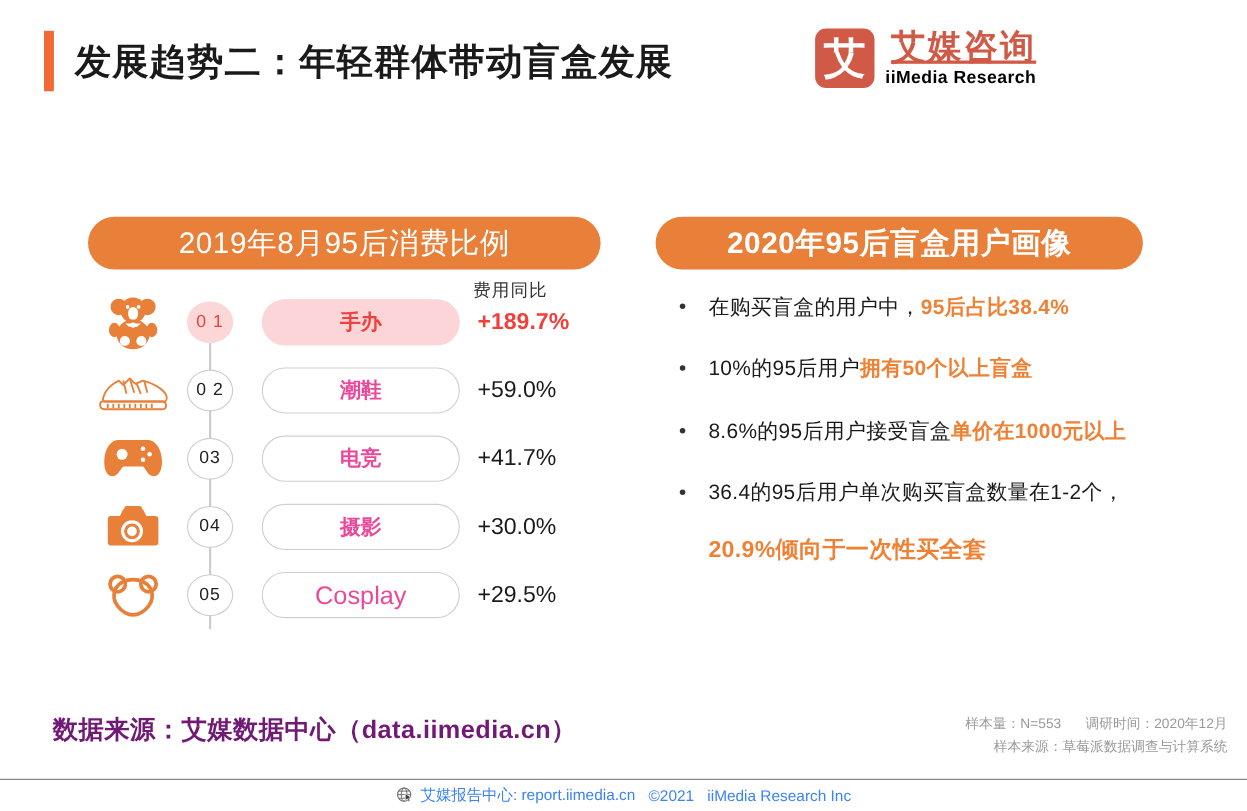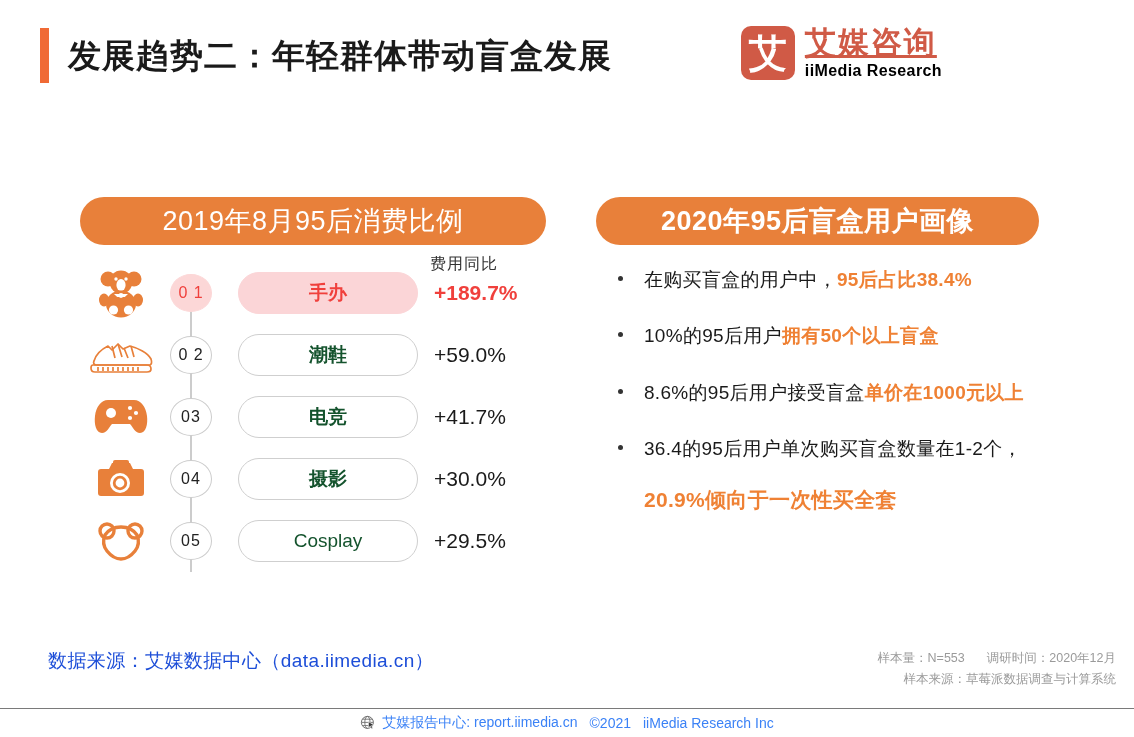--- a/index.html
+++ b/index.html
@@ -5,21 +5,21 @@
   * { margin:0; padding:0; box-sizing:border-box; }
   html,body { width:1134px; height:737px; }
   body {
     font-family:"Liberation Sans","DejaVu Sans",sans-serif;
     background:#ffffff;
     position:relative;
     overflow:hidden;
   }
 
   
-  .header { position:absolute; left:0; top:0; width:964px; height:108px; }
+  .header { position:absolute; left:0; top:0; width:964px; height:108px;text-align:right; }
   .title-bar {
     position:absolute; left:40px; top:28px;
     width:9px; height:55px; background:#f06a35;
   }
   .page-title {
     position:absolute; left:68px; top:34px;
     font-size:33px; font-weight:bold; color:#1a1a1a;
     letter-spacing:1px; white-space:nowrap;
   }
 
@@ -64,24 +64,24 @@
     background:#ffffff; border:1.6px solid #cccccc;
     display:flex; align-items:center; justify-content:center;
     font-size:16px; color:#222; letter-spacing:1px;
   }
   .badge.hot { background:#fcd7d7; border-color:#fcd7d7; color:#f0403c; }
   .pill {
     position:absolute; left:158px; top:10px;
     width:180px; height:42px; border-radius:21px;
     background:#ffffff; border:1.4px solid #cfcfcf;
     display:flex; align-items:center; justify-content:center;
-    font-size:19px; color:#14532d; font-weight:bold;
+    font-size:19px; color:#ec4899; font-weight:bold;
   }
   .pill.hot { background:#fbd5d7; border-color:#fbd5d7; color:#f0403c; }
-  .pill.latin { font-weight:normal; font-size:19px; }
+  .pill.latin { font-weight:normal; font-size:23px; }
   .growth {
     position:absolute; left:354px; top:10px; width:116px; height:42px;
     display:flex; align-items:center;
     font-size:21px; color:#1a1a1a;
   }
   .growth.hot { color:#f0403c; font-weight:bold; }
 
   
   .bullets { position:absolute; left:600px; top:265px; width:500px; }
   .bullet { position:relative; padding-left:44px; margin-bottom:27px; }
@@ -89,21 +89,21 @@
     position:absolute; left:18px; top:11px;
     width:5px; height:5px; border-radius:50%; background:#333;
   }
   .bullet-line { font-size:19px; color:#1a1a1a; line-height:1.55; letter-spacing:0.3px; }
   .hl { color:#ef8134; font-weight:bold; }
   .bullet-line.second { margin-top:20px; font-size:21px; }
 
   
   .src-left {
     position:absolute; left:48px; top:648px;
-    font-size:19px; color:#1d4ed8; font-weight:normal; letter-spacing:0.4px;
+    font-size:23px; color:#701a75; font-weight:bold; letter-spacing:0.4px;
   }
   .src-right {
     position:absolute; right:18px; top:648px;
     text-align:right; font-size:12.5px; color:#9a9a9a; line-height:1.7;
   }
   .src-right .gap { display:inline-block; width:22px; }
   .bottom-bar {
     position:absolute; left:0; top:708px; width:1134px; height:29px;
     border-top:1.5px solid #7a7a7a;
     display:flex; align-items:center; justify-content:center;

